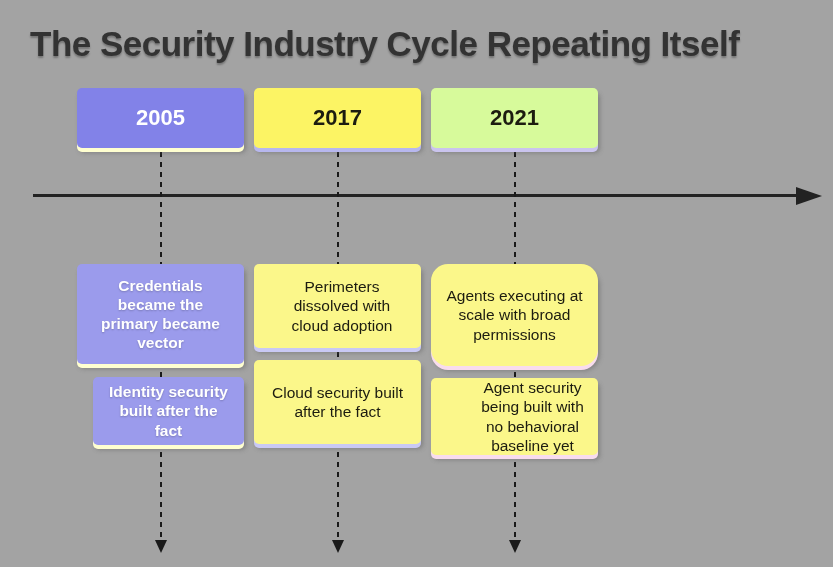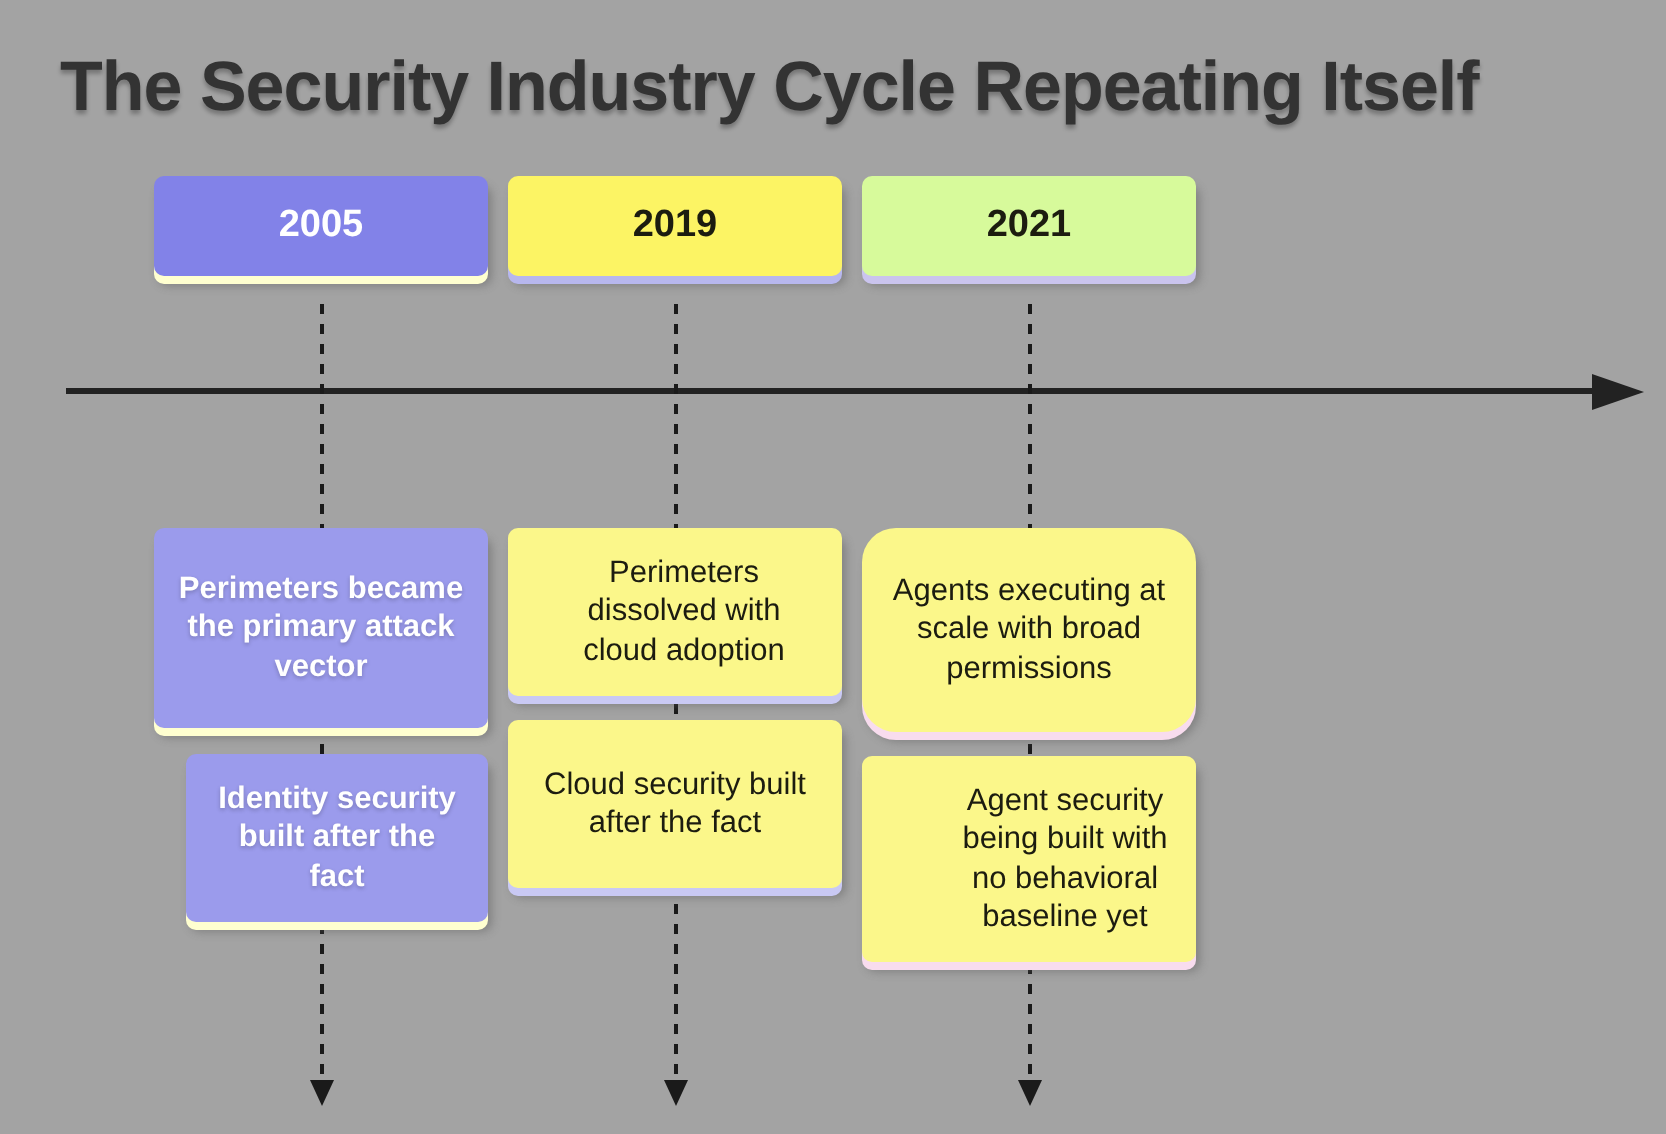--- a/index.html
+++ b/index.html
@@ -69,64 +69,64 @@
   
   .box{
     position:absolute;left:0;right:0;
     border-radius:5px;
     display:flex;align-items:center;justify-content:center;
     text-align:center;
     z-index:1;
     box-sizing:border-box;
   }
   .year-box{
-    top:88px;height:50px;
+    top:88px;height:60px;
     background:var(--year-fill);
     color:var(--year-text);
-    font-size:19px;font-weight:700;
+    font-size:22px;font-weight:700;
     box-shadow:0 4px 0 var(--strip-year), 2px 5px 4px rgba(90,90,90,0.45);
   }
   .event-box{
     background:var(--event-fill);
     color:var(--event-text);
     font-size:15.5px;line-height:1.24;
     padding:6px 12px;
     box-shadow:0 4px 0 var(--strip-event), 2px 5px 4px rgba(90,90,90,0.45);
   }
   .col0 .event-box{font-weight:700;text-shadow:0 1px 2px rgba(0,0,0,0.22);}
   
   .col0 .ev0{top:264px;height:100px;}
-  .col0 .ev1{top:377px;height:84px;margin-left:16px;}
+  .col0 .ev1{top:377px;height:68px;margin-left:16px;}
   .col1 .ev0{top:264px;height:84px;padding-left:21px;}
   .col1 .ev1{top:360px;height:84px;}
   .col2 .ev0{top:264px;height:102px;border-radius:17px;}
-  .col2 .ev1{top:378px;height:103px;padding-left:48px;}
+  .col2 .ev1{top:378px;height:77px;padding-left:48px;}
 </style>
 </head>
 <body>
 
 <div class="stage" style="--title-color: #333333; --arrow-color: #222222; --connector-color: #1a1a1a;">
 
   <h1 class="title">The Security Industry Cycle Repeating Itself</h1>
 
   <div class="timeline-line"></div>
   <div class="timeline-head"></div>
 
   <div class="col col0" style="--year-fill: #8282e8; --year-text: #ffffff; --event-fill: #9b9bec; --event-text: #ffffff; --strip-year: #ffffd0; --strip-event: #ffffd0;">
     <div class="connector"></div>
     <div class="down-arrowhead"></div>
     <div class="box year-box">2005</div>
-    <div class="box event-box ev0">Perimeters became the primary attack vector</div>
+    <div class="box event-box ev0">Credentials became the primary became vector</div>
     <div class="box event-box ev1">Identity security built after the fact</div>
   </div>
 
   <div class="col col1" style="--year-fill: #fcf464; --year-text: #1c1c10; --event-fill: #fbf78a; --event-text: #1c1c10; --strip-year: #b7b7ee; --strip-event: #c9c9f4;">
     <div class="connector"></div>
     <div class="down-arrowhead"></div>
-    <div class="box year-box">2019</div>
+    <div class="box year-box">2017</div>
     <div class="box event-box ev0">Perimeters dissolved with cloud adoption</div>
     <div class="box event-box ev1">Cloud security built after the fact</div>
   </div>
 
   <div class="col col2" style="--year-fill: #d7fa9b; --year-text: #1c1c10; --event-fill: #fbf78a; --event-text: #1c1c10; --strip-year: #cac4ee; --strip-event: #f8dcee;">
     <div class="connector"></div>
     <div class="down-arrowhead"></div>
     <div class="box year-box">2021</div>
     <div class="box event-box ev0">Agents executing at scale with broad permissions</div>
     <div class="box event-box ev1">Agent security being built with no behavioral baseline yet</div>

